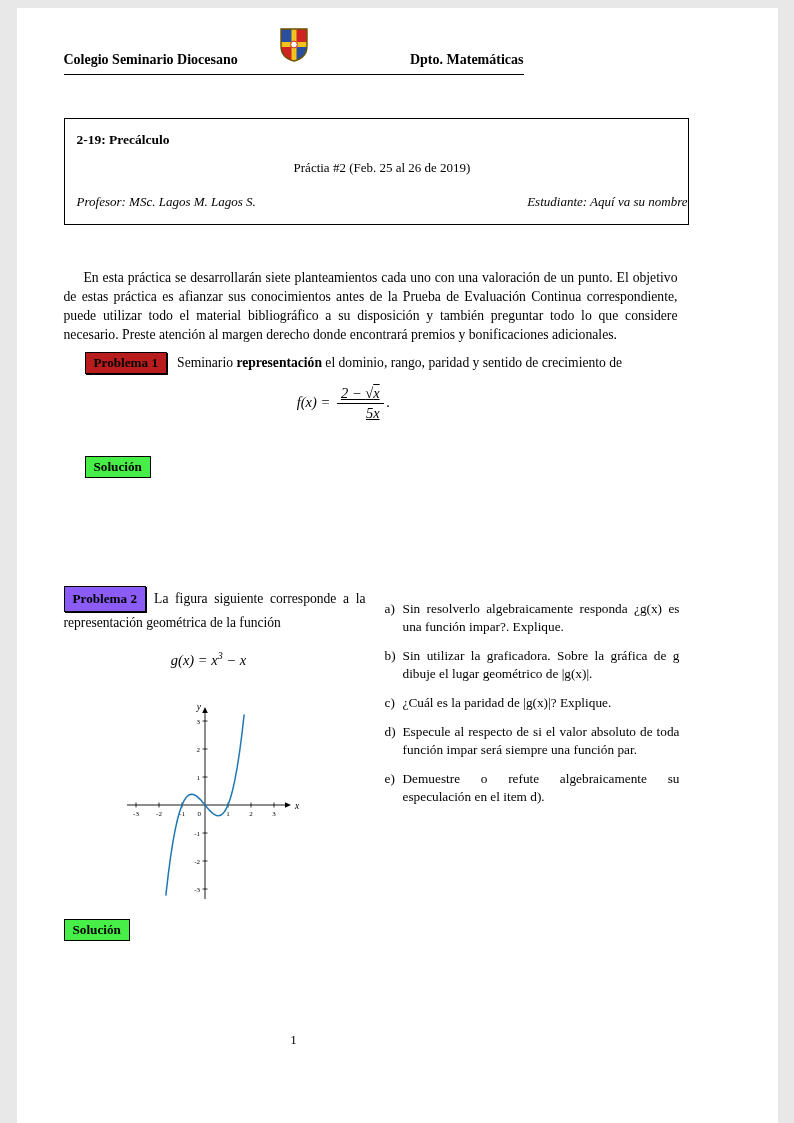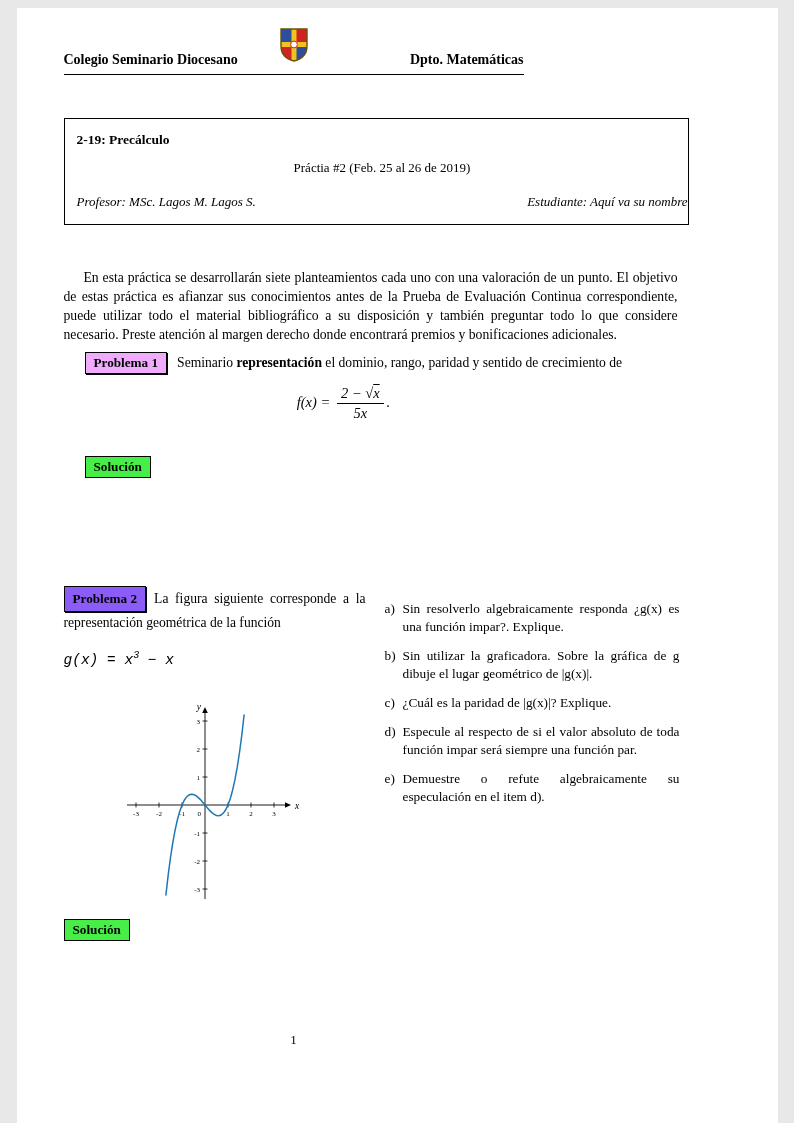--- a/index.html
+++ b/index.html
@@ -25,33 +25,33 @@
 
   
   .badge{display:inline-block;border:1px solid #000;font-weight:bold;font-size:13.2px;
          padding:2px 8px;box-shadow:1px 1px 0 #000;}
   .badge-solution{box-shadow:none;}
 
   .p1-row{position:absolute;top:344px;left:68px;width:596px;font-size:13.6px;}
   .p1-row .badge{margin-right:10px;}
   .formula-line{position:absolute;top:377px;left:47px;width:560px;text-align:center;
                 font-style:italic;font-size:14.5px;}
-  .frac{display:inline-block;vertical-align:middle;text-align:center;margin:0 3px;}
+  .frac{display:inline-block;vertical-align:middle;text-align:right;margin:0 3px;text-decoration:underline;}
   .frac .num{display:block;border-bottom:1px solid #000;padding:0 4px 1px 4px;}
   .frac .den{display:block;padding:1px 4px 0 4px;}
   .radicand{text-decoration:overline;}
   .note-line{position:absolute;top:423px;left:47px;font-size:13.7px;}
   .sol-1{position:absolute;top:448px;left:68px;}
 
   
   .p2-intro{position:absolute;top:578px;left:47px;width:302px;font-size:13.6px;
             line-height:1.55;text-align:justify;}
   .p2-intro .badge{margin-right:8px;}
-  .g-formula{position:absolute;top:642px;left:47px;width:290px;
-             font-style:italic;font-size:14.5px;font-family:Liberation Mono, monospace;}
+  .g-formula{position:absolute;top:642px;left:47px;width:290px;text-align:center;
+             font-style:italic;font-size:14.5px;}
   .g-formula sup{font-size:10px;}
   .plot-wrap{position:absolute;top:693px;left:100px;width:185px;height:215px;}
   .tick-label{font:7px "Liberation Serif", serif;}
   .axis-label{font:italic 9.5px "Liberation Serif", serif;}
 
   .items-col{position:absolute;top:592px;left:368px;width:295px;font-size:13.3px;line-height:1.35;}
   .item{display:flex;margin-bottom:11px;}
   .item-label{width:18px;flex:none;}
   .item-text{flex:1;text-align:justify;}
 
@@ -91,21 +91,21 @@
     <div class="doc-title">Práctia #2 (Feb. 25 al 26 de 2019)</div>
     <div class="people-row">
       <span>Profesor: MSc. Lagos M. Lagos S.</span>
       <span>Estudiante: Aquí va su nombre</span>
     </div>
   </div>
 
   <p class="intro">En esta práctica se desarrollarán siete planteamientos cada uno con una valoración de un punto. El objetivo de estas práctica es afianzar sus conocimientos antes de la Prueba de Evaluación Continua correspondiente, puede utilizar todo el material bibliográfico a su disposición y también preguntar todo lo que considere necesario. Preste atención al margen derecho donde encontrará premios y bonificaciones adicionales.</p>
 
   <div class="p1-row">
-    <span class="badge badge-problem" style="background-color: #f0abfc;">Problema 1</span><span>Seminario </span><b>representación</b><span> el dominio, rango, paridad y sentido de crecimiento de</span>
+    <span class="badge badge-problem" style="background-color: #b91c1c;">Problema 1</span><span>Seminario </span><b>representación</b><span> el dominio, rango, paridad y sentido de crecimiento de</span>
   </div>
 
   <div class="formula-line">
     <span>f(x) = </span><span class="frac"><span class="num"><span>2 − </span><span>√</span><span class="radicand">x</span></span><span class="den">5x</span></span><span>.</span>
   </div>
 
 
   <div class="sol-1">
     <span class="badge badge-solution" style="background-color: rgb(71, 238, 71);">Solución</span>
   </div>

